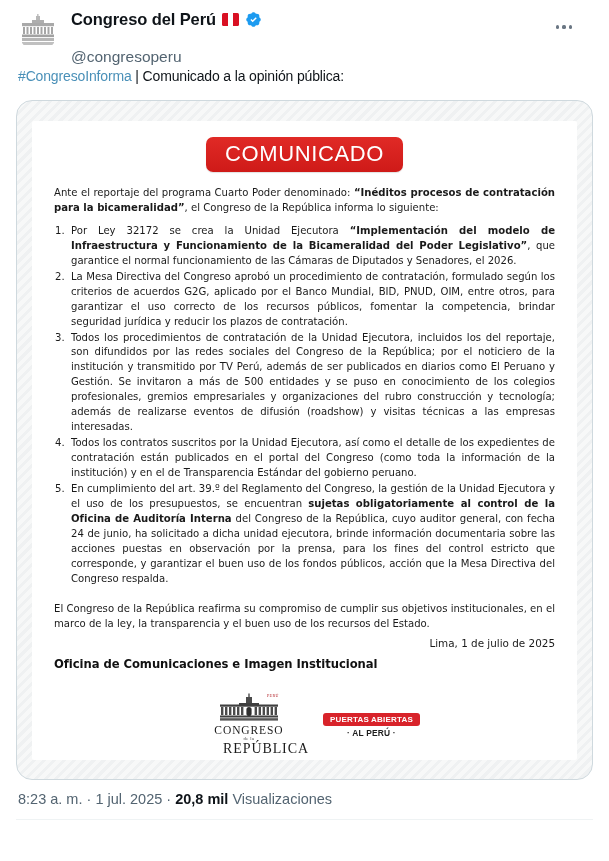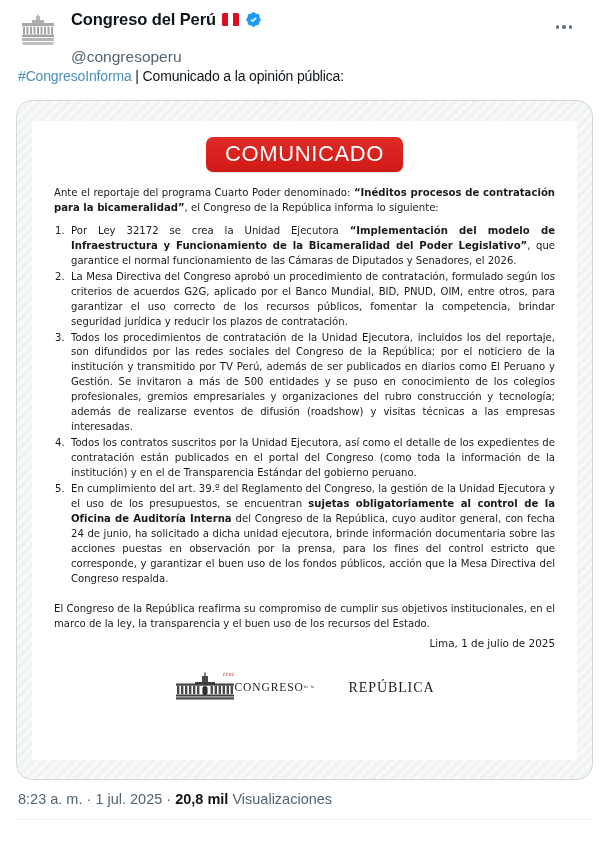--- a/index.html
+++ b/index.html
@@ -214,21 +214,21 @@
   
   .doc-footer {
     margin-top: 20px;
     display: flex;
     align-items: center;
     justify-content: center;
     gap: 14px;
   }
   .congreso-logo {
     display: flex;
-    flex-direction: row;
+    flex-direction: column;
     align-items: center;
     line-height: 1;
   }
   .congreso-logo .bld { margin-bottom: 2px; }
   .congreso-logo .l1 {
     font-family: "Liberation Serif", serif;
     font-size: 11.5px;
     letter-spacing: .9px;
     color: #1c1c1c;
   }
@@ -363,20 +363,21 @@
           <li><span>La Mesa Directiva del Congreso aprobó un procedimiento de contratación, formulado según los criterios de acuerdos G2G, aplicado por el Banco Mundial, BID, PNUD, OIM, entre otros, para garantizar el uso correcto de los recursos públicos, fomentar la competencia, brindar seguridad jurídica y reducir los plazos de contratación.</span><b></b><span></span></li>
           <li><span>Todos los procedimientos de contratación de la Unidad Ejecutora, incluidos los del reportaje, son difundidos por las redes sociales del Congreso de la República; por el noticiero de la institución y transmitido por TV Perú, además de ser publicados en diarios como El Peruano y Gestión. Se invitaron a más de 500 entidades y se puso en conocimiento de los colegios profesionales, gremios empresariales y organizaciones del rubro construcción y tecnología; además de realizarse eventos de difusión (roadshow) y visitas técnicas a las empresas interesadas.</span><b></b><span></span></li>
           <li><span>Todos los contratos suscritos por la Unidad Ejecutora, así como el detalle de los expedientes de contratación están publicados en el portal del Congreso (como toda la información de la institución) y en el de Transparencia Estándar del gobierno peruano.</span><b></b><span></span></li>
           <li><span>En cumplimiento del art. 39.º del Reglamento del Congreso, la gestión de la Unidad Ejecutora y el uso de los presupuestos, se encuentran </span><b>sujetas obligatoriamente al control de la Oficina de Auditoría Interna</b><span> del Congreso de la República, cuyo auditor general, con fecha 24 de junio, ha solicitado a dicha unidad ejecutora, brinde información documentaria sobre las acciones puestas en observación por la prensa, para los fines del control estricto que corresponde, y garantizar el buen uso de los fondos públicos, acción que la Mesa Directiva del Congreso respalda.</span></li>
         </ol>
 
         <p class="closing">El Congreso de la República reafirma su compromiso de cumplir sus objetivos institucionales, en el marco de la ley, la transparencia y el buen uso de los recursos del Estado.</p>
 
         <p class="place-date">Lima, 1 de julio de 2025</p>
 
+        <p class="office">Oficina de Comunicaciones e Imagen Institucional</p>
       </div>
 
       <div class="doc-footer">
 
         <div class="congreso-logo">
           <svg class="bld" width="60" height="30" viewBox="0 0 60 30">
             <rect x="27" y="4" width="6" height="7" fill="#4a4a4a"></rect>
             <rect x="29.3" y="0.5" width="1.4" height="4" fill="#4a4a4a"></rect>
             <rect x="20" y="10" width="20" height="2.4" fill="#3f3f3f"></rect>
             <rect x="1" y="11.5" width="58" height="2.2" fill="#3f3f3f"></rect>
@@ -397,20 +398,24 @@
             <rect x="27.4" y="14" width="5.2" height="9" rx="2.6" fill="#2e2e2e"></rect>
             <rect x="1" y="22.5" width="58" height="2" fill="#3f3f3f"></rect>
             <rect x="1" y="25.2" width="58" height="2.4" fill="#555555"></rect>
             <text x="48" y="4.4" font-family="Liberation Serif, serif" font-size="4" fill="#b01c22" letter-spacing=".4">PERÚ</text>
           </svg>
           <span class="l1">CONGRESO</span>
           <span class="l2">de la</span>
           <span class="l3">REPÚBLICA</span>
         </div>
 
+        <div class="puertas">
+          <span class="top">PUERTAS ABIERTAS</span>
+          <span class="bot">· AL PERÚ ·</span>
+        </div>
       </div>
 
     </div>
   </div>
 
   <div class="tweet-footer">
     <span>8:23 a. m.</span><span> · </span><span>1 jul. 2025</span><span> · </span><span class="views-count">20,8 mil</span><span> Visualizaciones</span>
   </div>
 
   <div class="footer-rule"></div>

